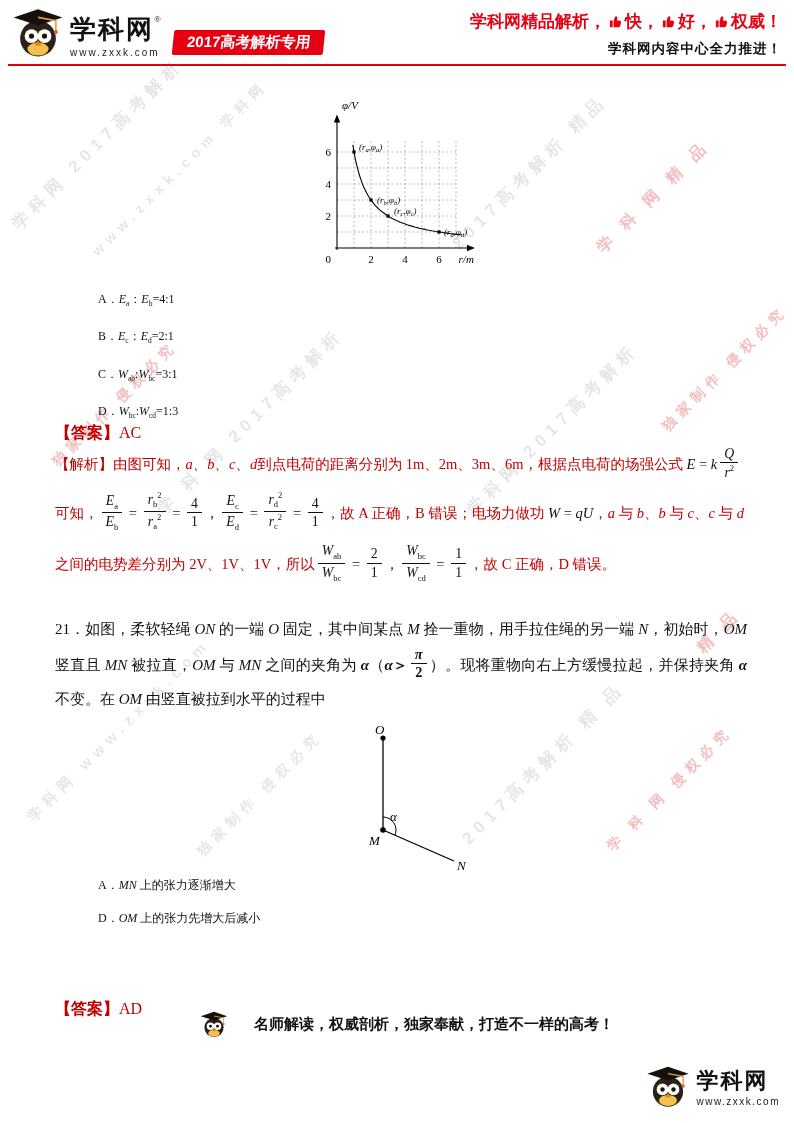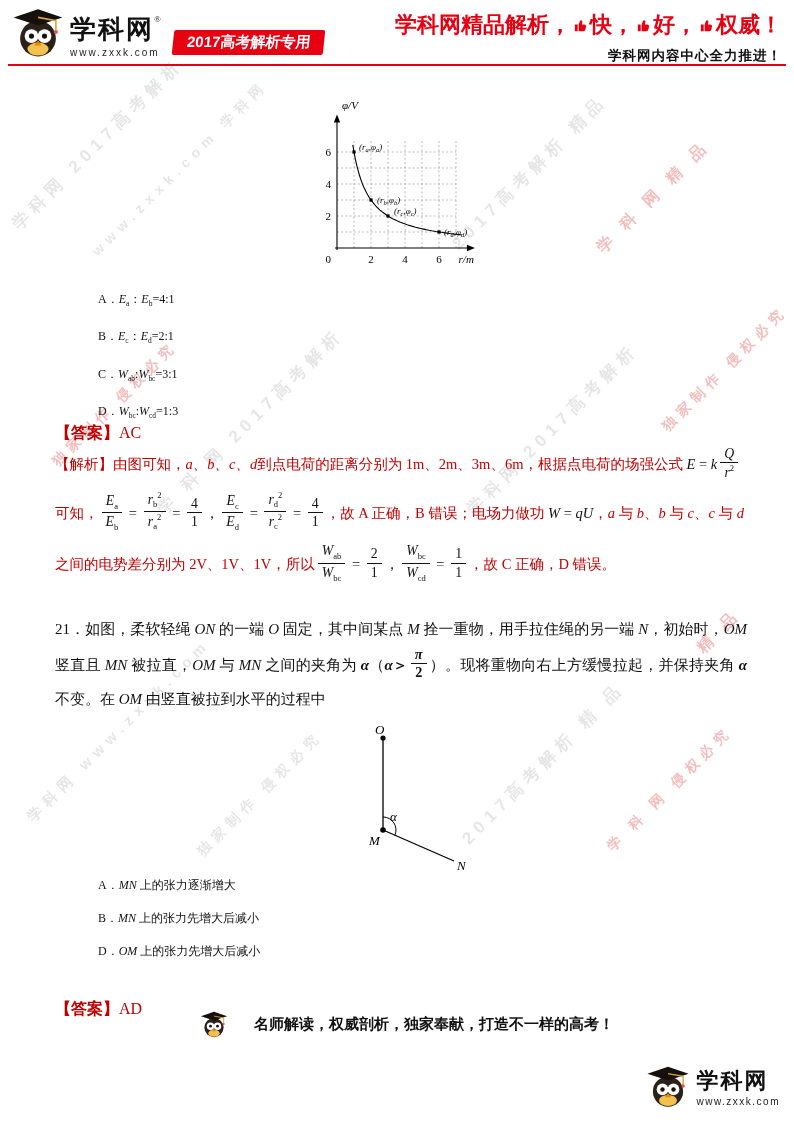--- a/index.html
+++ b/index.html
@@ -22,21 +22,21 @@
   .owl-md{width:44px;height:44px}
   .logo-text{margin-left:6px}
   .logo-name-row{display:flex;align-items:flex-start}
   .logo-name{font-size:26px;font-weight:bold;letter-spacing:2px;font-family:"Liberation Sans",sans-serif}
   .logo-reg{font-size:9px;margin-top:2px}
   .logo-url{font-size:10px;letter-spacing:2px;color:#222;font-family:"Liberation Sans",sans-serif}
   .banner{background:#e60012;color:#fff;font-weight:bold;font-size:15px;padding:3px 14px;
           margin:0 0 3px 12px;border-radius:2px;transform:skewX(-6deg);
           font-family:"Liberation Sans",sans-serif;white-space:nowrap}
   .slogans{text-align:right;padding-top:4px}
-  .slogan-main{color:#e60012;font-weight:bold;font-size:22px;display:flex;align-items:center;
+  .slogan-main{color:#e60012;font-weight:bold;font-size:17px;display:flex;align-items:center;
                gap:2px;justify-content:flex-end;font-family:"Liberation Serif",serif}
   .thumb{width:15px;height:15px;color:#e60012}
   .slogan-sub{font-weight:bold;font-size:13.5px;margin-top:7px;letter-spacing:1px}
   .red-rule{position:absolute;top:64px;left:8px;right:8px;height:2px;background:#e60012}
 
   
   #phi-chart{position:absolute;left:307px;top:93px}
   .grid{stroke:#8a8a8a;stroke-width:0.6;stroke-dasharray:2 2.2}
   .axis{stroke:#000;stroke-width:1.1}
   .axfill{fill:#000}
@@ -226,21 +226,20 @@
     <line x1="55" y1="108" x2="126" y2="139" class="rope"></line>
     <path d="M 55 95 A 13 13 0 0 1 66.9 113.2" class="arc"></path>
     <text x="47" y="12" class="dlabel">O</text>
     <text x="41" y="123" class="dlabel">M</text>
     <text x="129" y="148" class="dlabel">N</text>
     <text x="62" y="99" class="dlabel">α</text>
   </svg>
 
   <div id="q21-options" class="opts">
     <div class="opt"><span>A．</span><span class="it">MN</span><span> 上的张力逐渐增大</span></div>
-    <div class="opt"><span>B．</span><span class="it">MN</span><span> 上的张力先增大后减小</span></div>
     <div class="opt"><span>D．</span><span class="it">OM</span><span> 上的张力先增大后减小</span></div>
   </div>
 
   <div id="q21-answer" class="answer">
     <span class="answer-label">【答案】</span><span>AD</span>
   </div>
 
   <div id="footer">
     <svg class="owl-sm" viewBox="0 0 64 64">
         <use href="#owl"></use>

